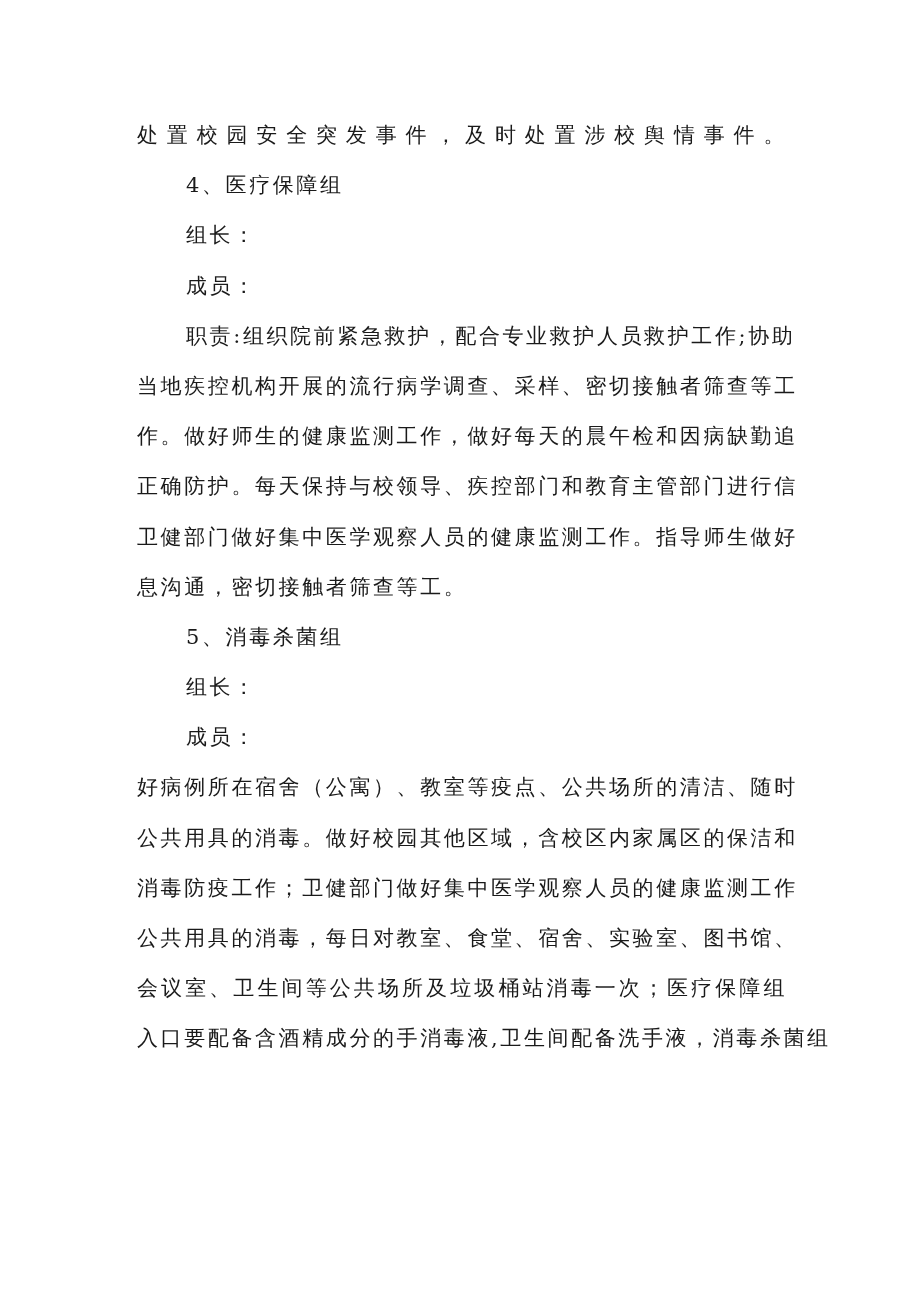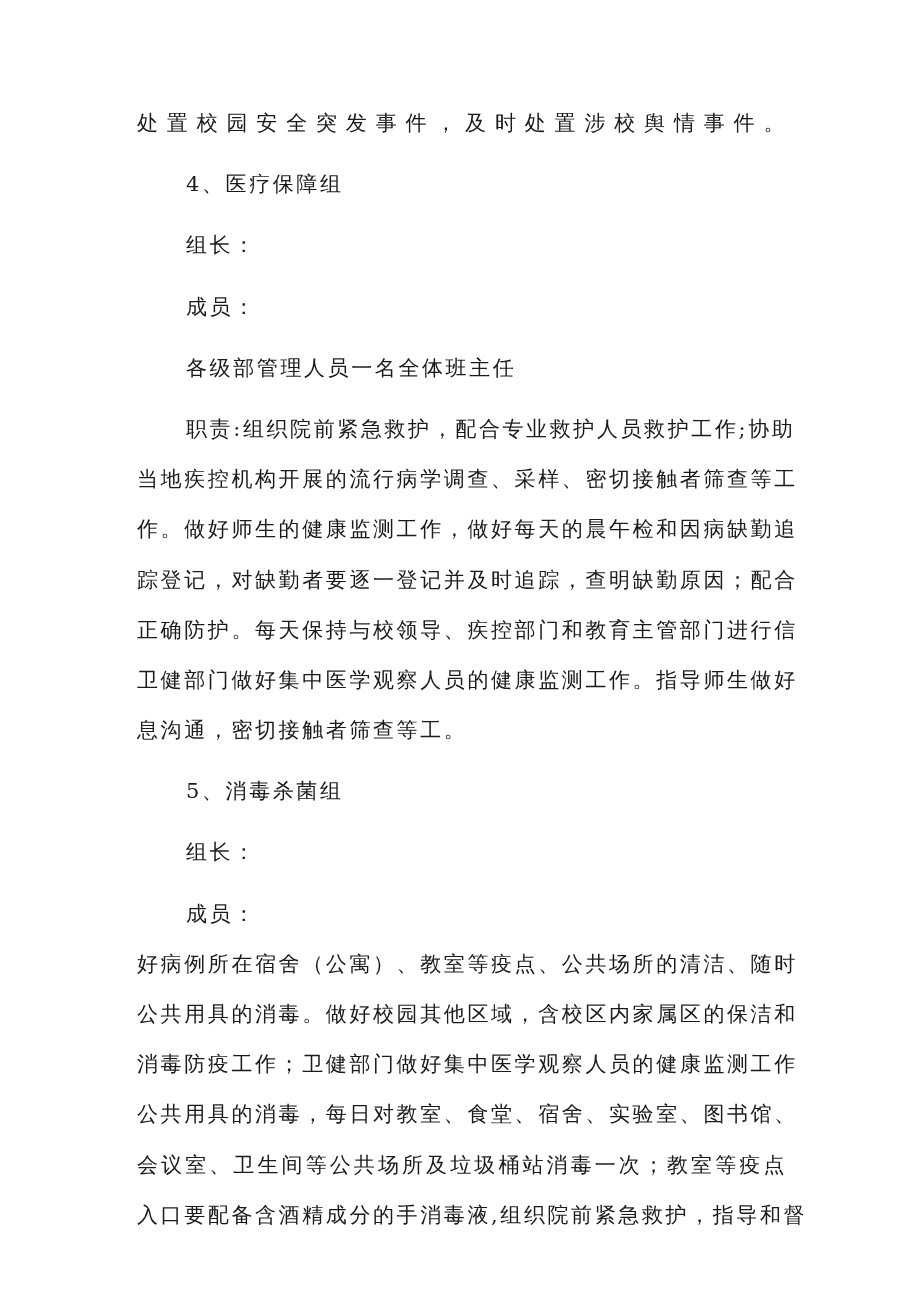--- a/index.html
+++ b/index.html
@@ -1,57 +1,53 @@
 <!DOCTYPE html>
 <html><head>
   <meta charset="utf-8">
   <style>
     html, body { margin: 0; padding: 0; background: #ffffff; }
     body { width: 920px; height: 1301px; position: relative; overflow: hidden; }
     .page {
       position: absolute;
       left: 137px;
-      top: 104px;
+      top: 116px;
       width: 650px;
       font-family: "DejaVu Serif", "Liberation Serif", serif;
       font-size: 21px;
       color: #1a1a1a;
       letter-spacing: 2.6px;
     }
     .line {
       height: 50.2px;
       line-height: 38px;
       white-space: nowrap;
       overflow: visible;
     }
-    .indent { padding-left: 49px; margin-top: 11px; }
+    .indent { padding-left: 49px; }
     .just { text-align-last: justify; text-align: justify; display: block; }
   </style>
 </head>
 <body>
 
 <div class="page">
   <div class="line">
       <span class="just">处置校园安全突发事件，及时处置涉校舆情事件。</span>
     </div>
   <div class="line indent"><span>4、医疗保障组</span></div>
   <div class="line indent"><span>组长：</span></div>
   <div class="line indent"><span>成员：</span></div>
-  <div class="line indent"><span>各级部管理人员一名全体班主任</span></div>
   <div class="line indent">
       <span class="just">职责:组织院前紧急救护，配合专业救护人员救护工作;协助</span>
     </div>
   <div class="line">
       <span class="just">当地疾控机构开展的流行病学调查、采样、密切接触者筛查等工</span>
     </div>
   <div class="line">
       <span class="just">作。做好师生的健康监测工作，做好每天的晨午检和因病缺勤追</span>
-    </div>
-  <div class="line">
-      <span class="just">踪登记，对缺勤者要逐一登记并及时追踪，查明缺勤原因；配合</span>
     </div>
   <div class="line">
       <span class="just">正确防护。每天保持与校领导、疾控部门和教育主管部门进行信</span>
     </div>
   <div class="line">
       <span class="just">卫健部门做好集中医学观察人员的健康监测工作。指导师生做好</span>
     </div>
   <div class="line"><span>息沟通，密切接触者筛查等工。</span></div>
   <div class="line indent"><span>5、消毒杀菌组</span></div>
   <div class="line indent"><span>组长：</span></div>
@@ -62,18 +58,18 @@
   <div class="line">
       <span class="just">公共用具的消毒。做好校园其他区域，含校区内家属区的保洁和</span>
     </div>
   <div class="line">
       <span class="just">消毒防疫工作；卫健部门做好集中医学观察人员的健康监测工作</span>
     </div>
   <div class="line">
       <span class="just">公共用具的消毒，每日对教室、食堂、宿舍、实验室、图书馆、</span>
     </div>
   <div class="line">
-      <span class="just">会议室、卫生间等公共场所及垃圾桶站消毒一次；教室等疫点</span>
+      <span class="just">会议室、卫生间等公共场所及垃圾桶站消毒一次；医疗保障组</span>
     </div>
   <div class="line">
-      <span class="just">入口要配备含酒精成分的手消毒液,组织院前紧急救护，指导和督</span>
+      <span class="just">入口要配备含酒精成分的手消毒液,卫生间配备洗手液，消毒杀菌组</span>
     </div>
 </div>
 
 </body></html>

